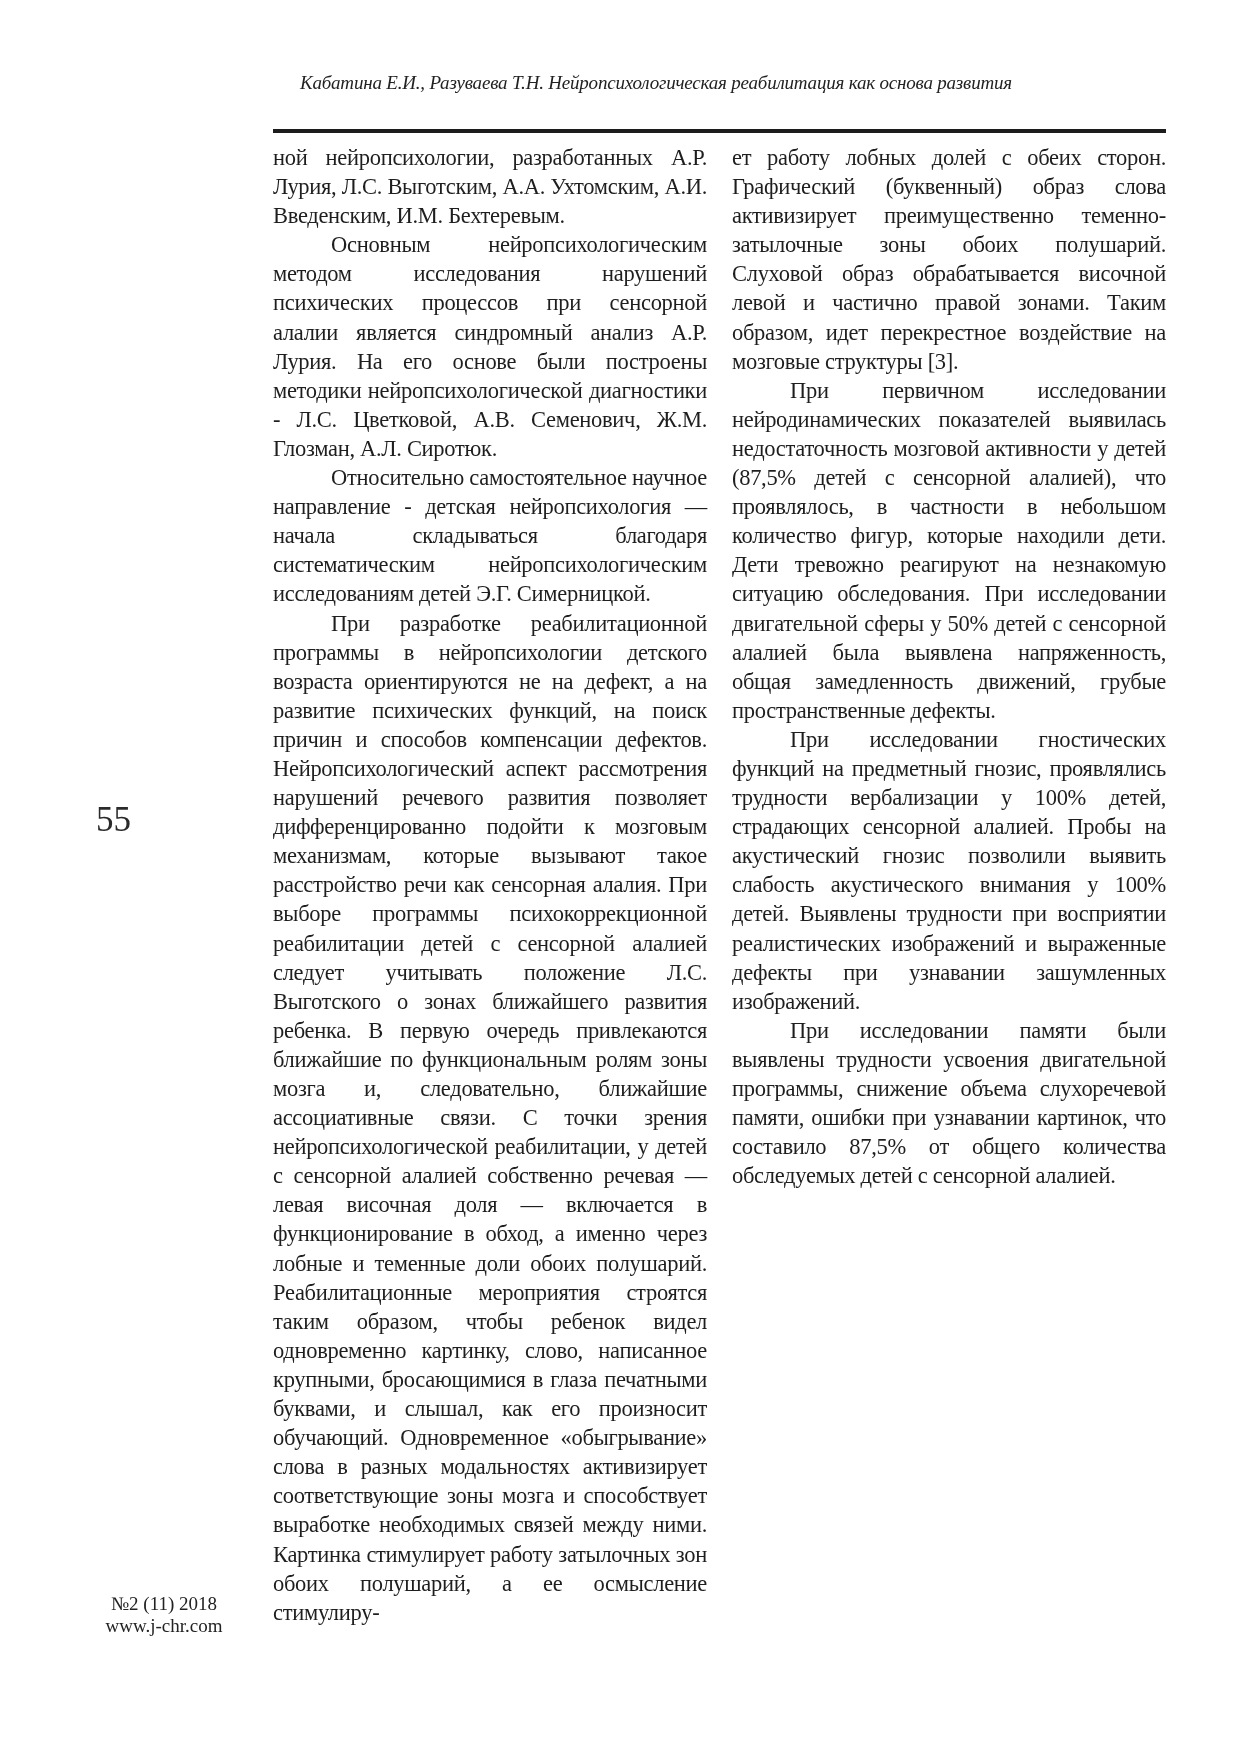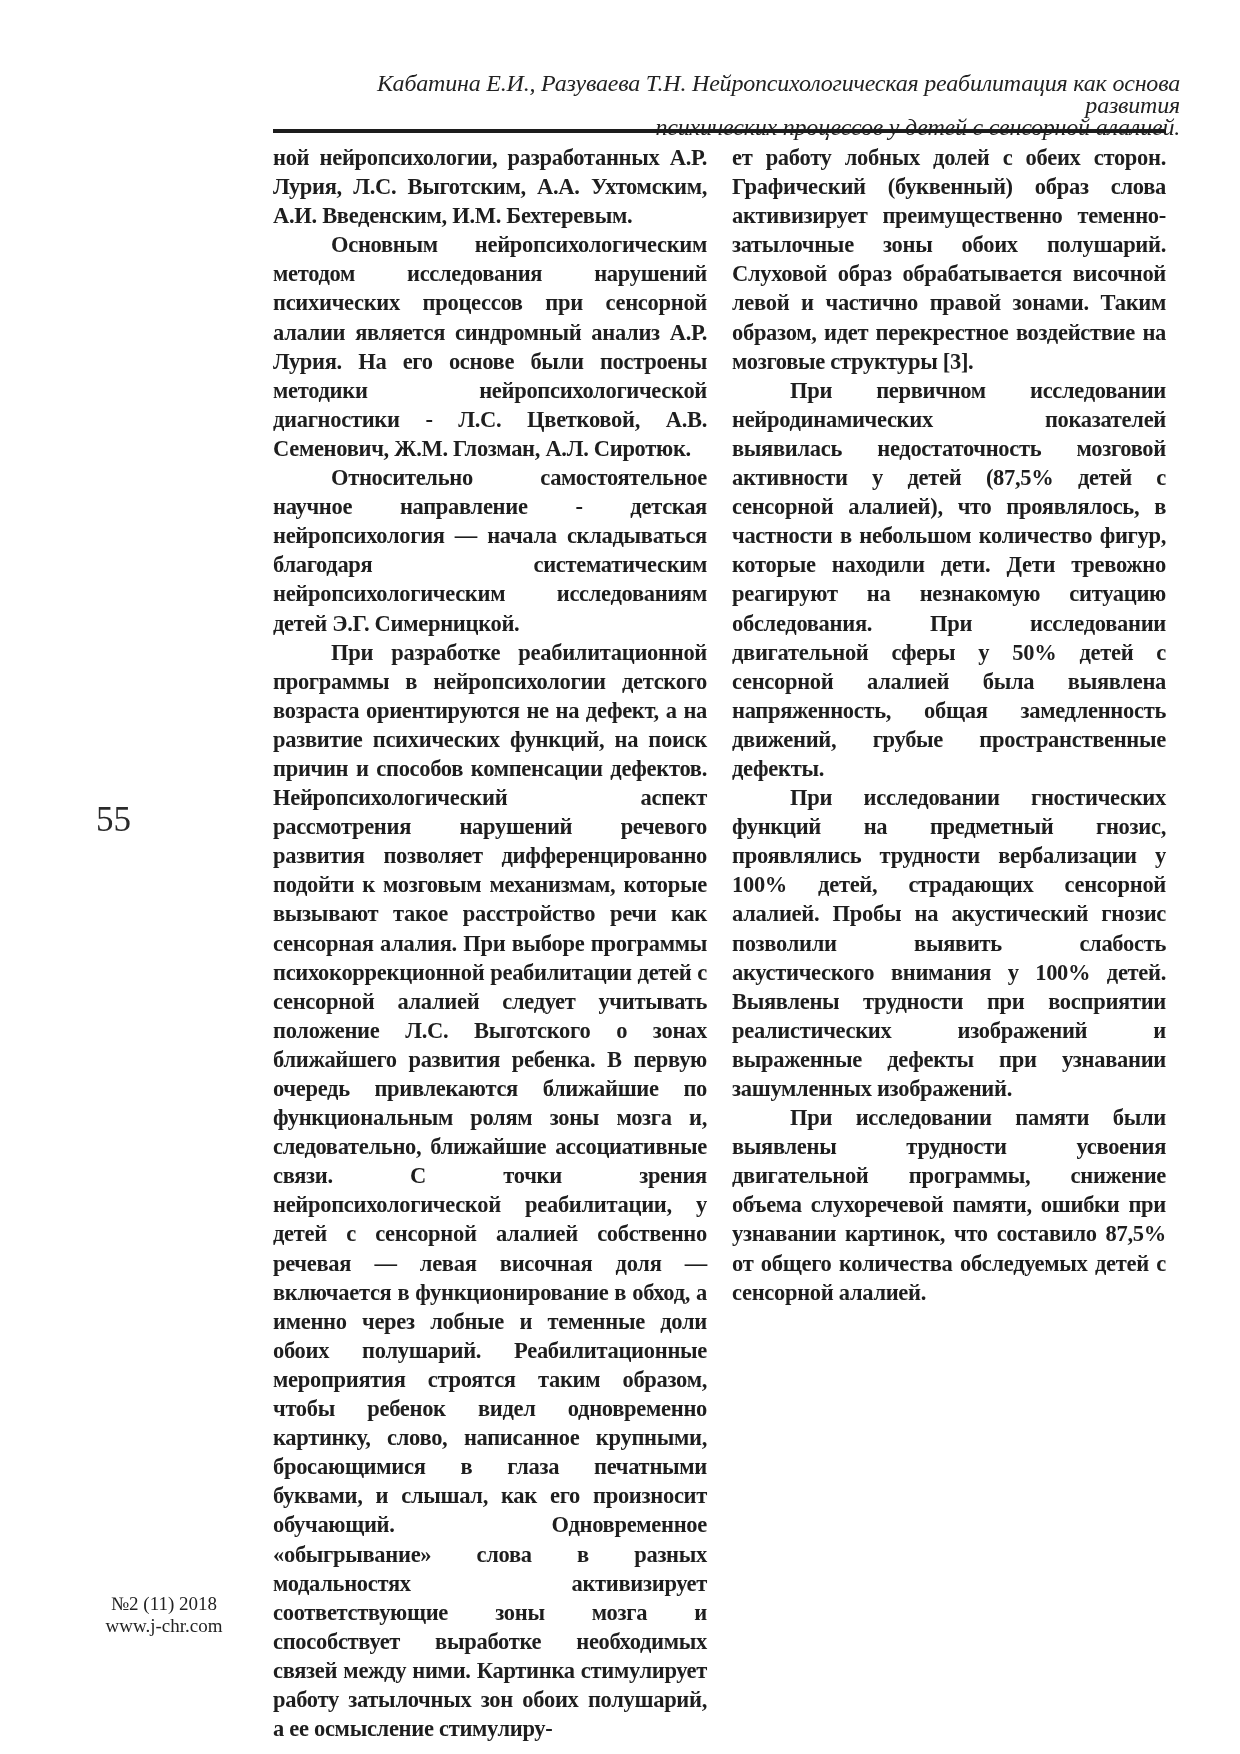--- a/index.html
+++ b/index.html
@@ -13,23 +13,23 @@
       position: relative;
       overflow: hidden;
       color: #1a1a1a;
       font-family: "Liberation Serif", "DejaVu Serif", serif;
     }
     .running-head {
       position: absolute;
       left: 300px;
       top: 72px;
       width: 880px;
-      text-align: right;
+      text-align: left;
       font-style: italic;
-      font-size: 24px;
+      font-size: 19px;
       line-height: 22px;
       color: #222;
       letter-spacing: -0.2px;
     }
     .head-rule {
       position: absolute;
       left: 273px;
       top: 129px;
       width: 893px;
       height: 4px;
@@ -37,21 +37,20 @@
     }
     .column {
       position: absolute;
       top: 143px;
       width: 434px;
       font-size: 22.5px;
       line-height: 29.1px;
       text-align: justify;
       color: #1e1e1e;
       letter-spacing: -0.3px;
-      font-weight: bold;
     }
     .col-left { left: 273px; }
     .col-right { left: 732px; }
     .column p {
       margin: 0;
       hyphens: manual;
     }
     .column p.indent {
       text-indent: 58px;
     }
@@ -75,21 +74,20 @@
       line-height: 22px;
       color: #222;
     }
     .issue-info div { white-space: nowrap; }
   </style>
 </head>
 <body>
 
 <div class="running-head">
   <div>Кабатина Е.И., Разуваева Т.Н. Нейропсихологическая реабилитация как основа развития</div>
-  <div>психических процессов у детей с сенсорной алалией.</div>
 </div>
 
 <div class="head-rule"></div>
 
 <div class="column col-left">
   <p>ной нейропсихологии, разработанных А.Р. Лурия, Л.С. Выготским, А.А. Ухтомским, А.И. Введенским, И.М. Бехтеревым.</p>
   <p class="indent">Основным нейропсихологическим методом исследования нарушений психических процессов при сенсорной алалии является синдромный анализ А.Р. Лурия. На его основе были построены методики нейропсихологической диагностики - Л.С. Цветковой, А.В. Семенович, Ж.М. Глозман, А.Л. Сиротюк.</p>
   <p class="indent">Относительно самостоятельное научное направление - детская нейропсихология — начала складываться благодаря систематическим нейропсихологическим исследованиям детей Э.Г. Симерницкой.</p>
   <p class="indent">При разработке реабилитационной программы в нейропсихологии детского возраста ориентируются не на дефект, а на развитие психических функций, на поиск причин и способов компенсации дефектов. Нейропсихологический аспект рассмотрения нарушений речевого развития позволяет дифференцированно подойти к мозговым механизмам, которые вызывают такое расстройство речи как сенсорная алалия. При выборе программы психокоррекционной реабилитации детей с сенсорной алалией следует учитывать положение Л.С. Выготского о зонах ближайшего развития ребенка. В первую очередь привлекаются ближайшие по функциональным ролям зоны мозга и, следовательно, ближайшие ассоциативные связи. С точки зрения нейропсихологической реабилитации, у детей с сенсорной алалией собственно речевая — левая височная доля — включается в функционирование в обход, а именно через лобные и теменные доли обоих полушарий. Реабилитационные мероприятия строятся таким образом, чтобы ребенок видел одновременно картинку, слово, написанное крупными, бросающимися в глаза печатными буквами, и слышал, как его произносит обучающий. Одновременное «обыгрывание» слова в разных модальностях активизирует соответствующие зоны мозга и способствует выработке необходимых связей между ними. Картинка стимулирует работу затылочных зон обоих полушарий, а ее осмысление стимулиру-</p>
 </div>

